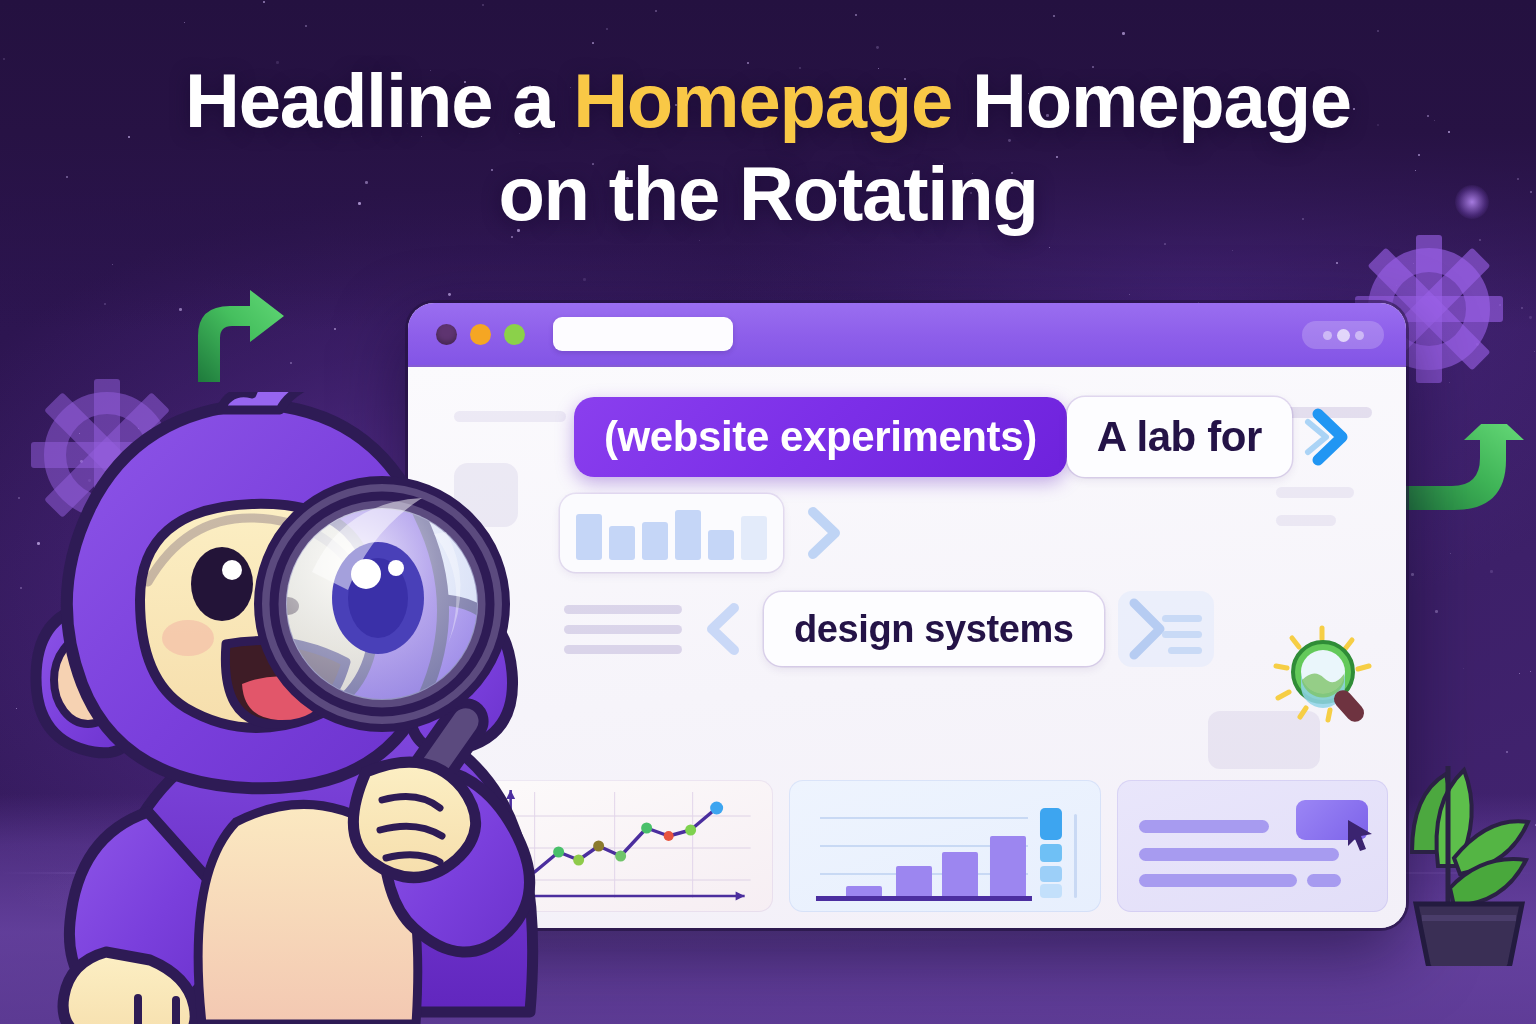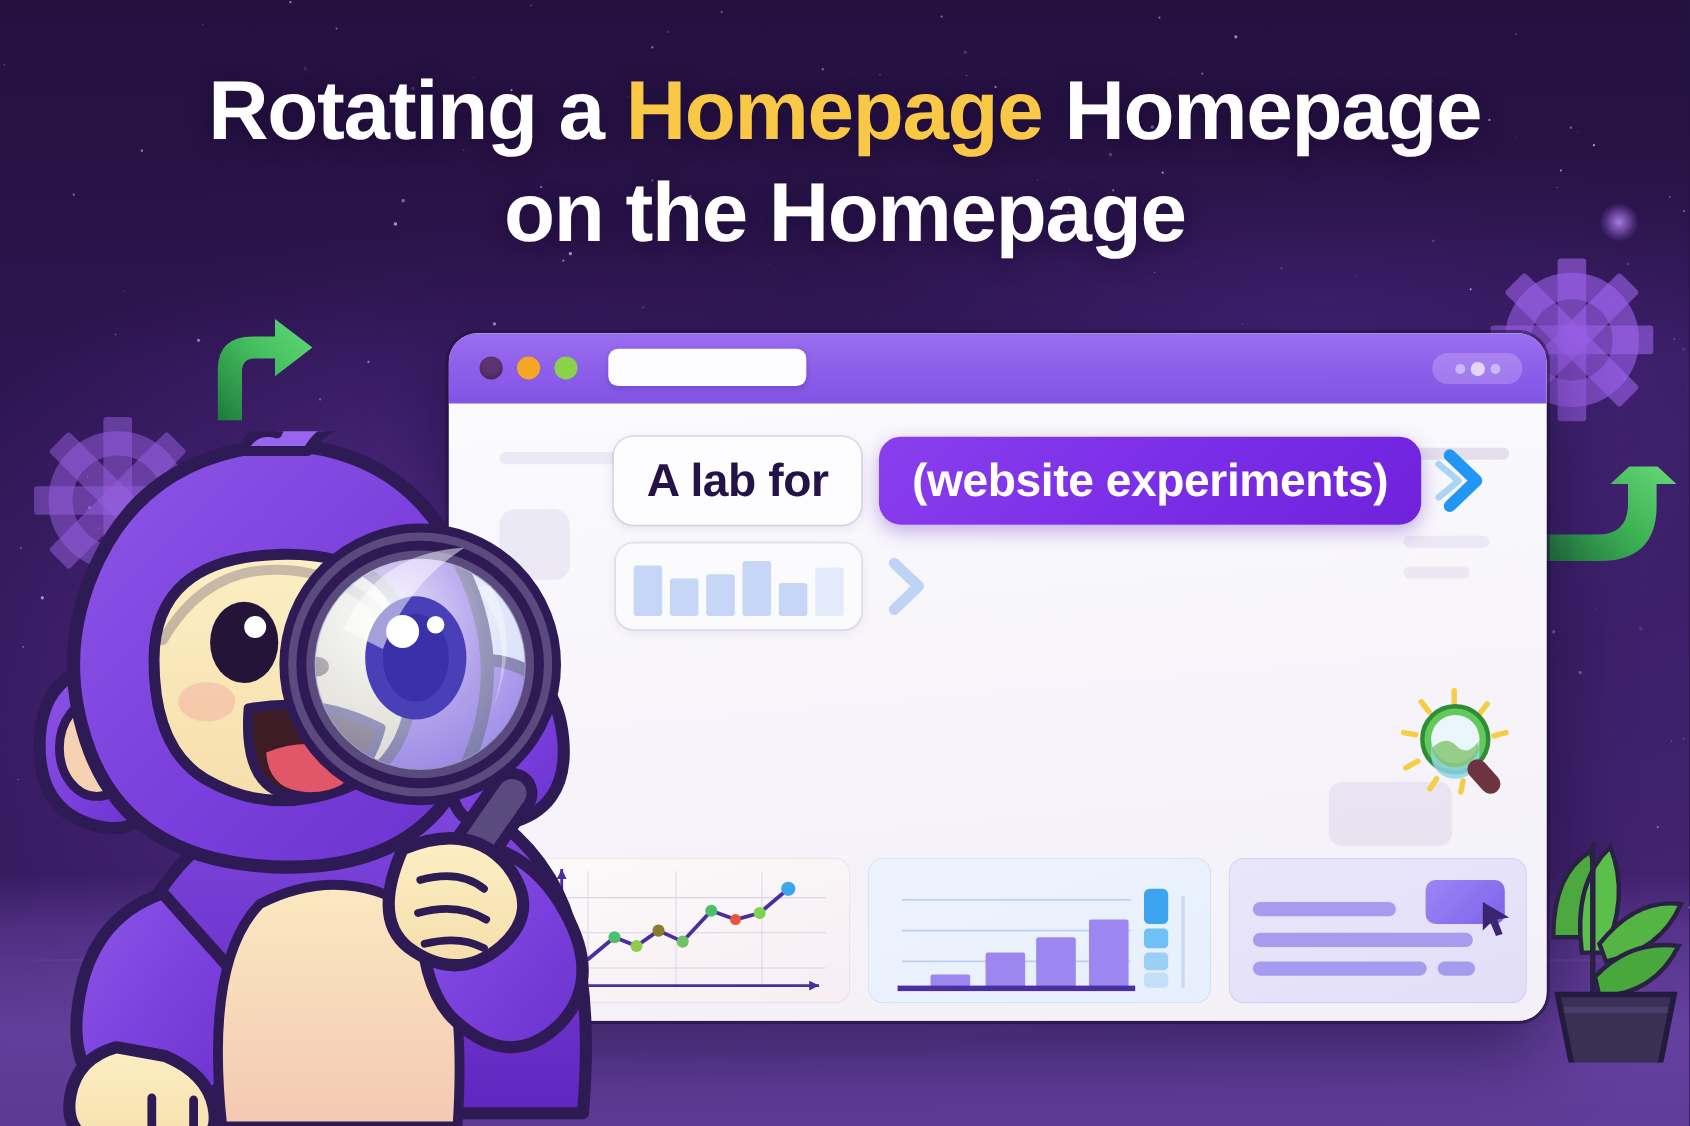--- a/index.html
+++ b/index.html
@@ -445,23 +445,23 @@
       <path d="M0 86 L0 62 L58 62 Q86 62 86 34 L86 16 L70 16 L100 -12 L130 16 L112 16 L112 36 Q112 86 60 86 Z" fill="url(#ga2)"></path>
     </svg>
   </div>
 
   <div class="floor"></div>
   <div class="floor-line"></div>
   <div class="floor-sheen"></div>
 
   <div class="title">
     <div>
-      <span>Rotating a </span><span class="hl">Homepage</span><span> Homepage</span>
+      <span>Headline a </span><span class="hl">Homepage</span><span> Homepage</span>
     </div>
-    <div>on the Homepage</div>
+    <div>on the Rotating</div>
   </div>
 
   <div class="browser">
 
     <div class="browser-bar">
       <div class="dots">
         <span class="dot red"></span>
         <span class="dot yel"></span>
         <span class="dot grn"></span>
       </div>
@@ -479,22 +479,22 @@
       <div class="ghost" style="left:46px;top:96px;width:64px;height:64px;border-radius:14px;"></div>
       <div class="ghost dk" style="left:868px;top:40px;width:96px;height:11px;"></div>
       <div class="ghost" style="left:868px;top:120px;width:78px;height:11px;"></div>
       <div class="ghost" style="left:868px;top:148px;width:60px;height:11px;"></div>
       <div class="ghost" style="left:800px;top:344px;width:112px;height:58px;border-radius:12px;"></div>
       <div class="ghost" style="left:46px;top:300px;width:56px;height:10px;"></div>
 
       <div class="rows">
 
         <div class="row" style="padding-left:150px;">
+          <div class="pill big accent" style="margin-left:16px;">(website experiments)</div>
           <div class="pill big">A lab for</div>
-          <div class="pill big accent" style="margin-left:16px;">(website experiments)</div>
           <div class="chev" style="margin-left:12px;">
             <svg viewBox="0 0 52 62">
               <path d="M14 8 L38 31 L14 54" fill="none" stroke="#2196F3" stroke-width="11" stroke-linecap="round" stroke-linejoin="round"></path>
               <path d="M4 16 L22 31 L4 46" fill="none" stroke="#6BB6F0" stroke-width="6" stroke-linecap="round" stroke-linejoin="round" opacity=".55"></path>
             </svg>
           </div>
         </div>
 
         <div class="row" style="padding-left:152px;">
           <div class="barcard">
@@ -505,20 +505,41 @@
               <i style="height:30px;"></i>
               <i style="height:44px;opacity:.45;"></i>
           </div>
           <div class="chev" style="margin-left:14px;">
             <svg viewBox="0 0 52 62">
               <path d="M16 10 L38 31 L16 52" fill="none" stroke="#BFD4F5" stroke-width="10" stroke-linecap="round" stroke-linejoin="round"></path>
             </svg>
           </div>
         </div>
 
+        <div class="row" style="padding-left:156px;">
+          <div class="linecard">
+            <span style="width:118px;"></span>
+              <span style="width:118px;"></span>
+              <span style="width:118px;"></span>
+          </div>
+          <div class="chev" style="margin-left:16px;">
+            <svg viewBox="0 0 52 62">
+              <path d="M36 10 L14 31 L36 52" fill="none" stroke="#C9D8F7" stroke-width="10" stroke-linecap="round" stroke-linejoin="round"></path>
+            </svg>
+          </div>
+          <div class="pill mid" style="margin-left:14px;">design systems</div>
+          <div class="listchev" style="margin-left:14px;">
+            <svg viewBox="0 0 96 76">
+              <path d="M16 12 L42 38 L16 64" fill="none" stroke="#B6CCF2" stroke-width="9" stroke-linecap="round" stroke-linejoin="round"></path>
+              <rect x="44" y="24" width="40" height="7" rx="3.5" fill="#C9DAF6"></rect>
+              <rect x="44" y="40" width="40" height="7" rx="3.5" fill="#C9DAF6"></rect>
+              <rect x="50" y="56" width="34" height="7" rx="3.5" fill="#C9DAF6"></rect>
+            </svg>
+          </div>
+        </div>
       </div>
 
       <div class="panels">
 
         <div class="panel p1">
           <svg viewBox="0 0 330 132" style="width:100%;height:100%;">
             <line x1="20" y1="36" x2="316" y2="36" stroke="#ded2e6" stroke-width="1"></line>
             <line x1="20" y1="68" x2="316" y2="68" stroke="#ded2e6" stroke-width="1"></line>
             <line x1="20" y1="100" x2="316" y2="100" stroke="#ded2e6" stroke-width="1"></line>
             <line x1="100" y1="12" x2="100" y2="118" stroke="#e2d6ea" stroke-width="1"></line>

